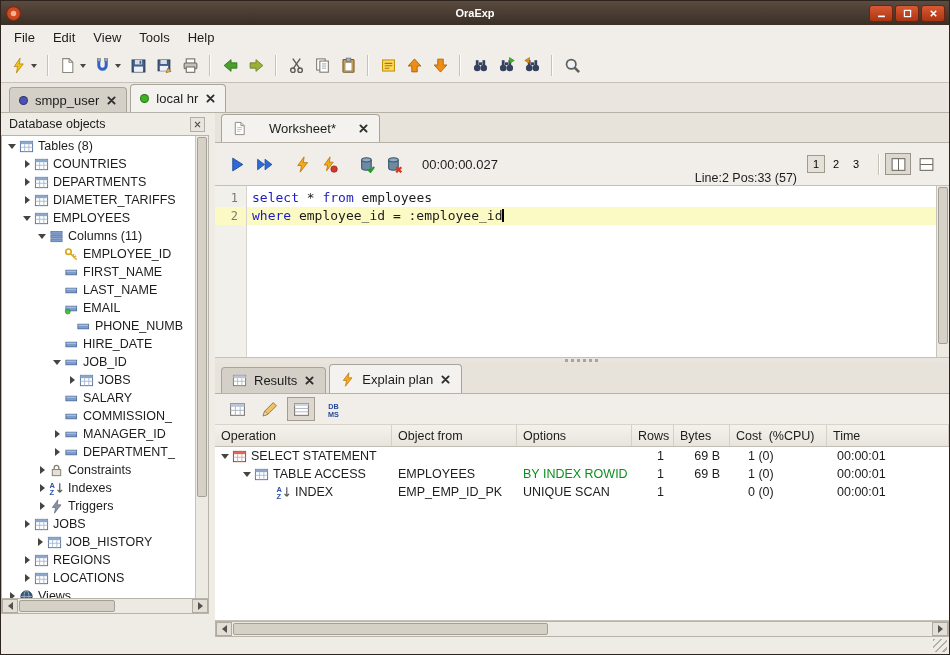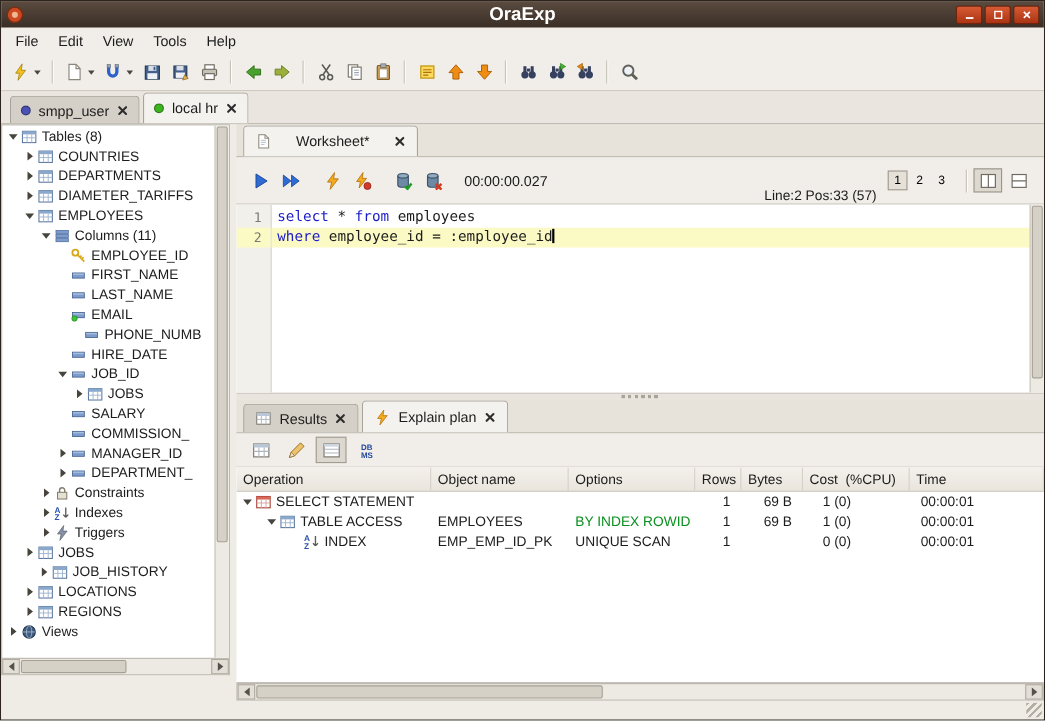--- a/index.html
+++ b/index.html
@@ -2,21 +2,21 @@
 <html style="--kw: #1b1bc8; --curline: #fbf9c4;"><head>
 <meta charset="utf-8">
 <style>
   *{box-sizing:border-box;margin:0;padding:0;}
   html,body{width:950px;height:655px;overflow:hidden;}
   body{font-family:"Liberation Sans",sans-serif;font-size:13px;color:#1c1c1c;background:#888;}
   .window{width:950px;height:655px;display:flex;flex-direction:column;background:#efece6;border:1px solid #2c241d;position:relative;overflow:hidden;}
 
   
   .titlebar{flex:0 0 24px;background:linear-gradient(#5b4b40,#3a2e25);display:flex;align-items:center;padding:0 4px;position:relative;}
-  .titlebar .title{position:absolute;left:0;right:0;text-align:center;color:#fff;font-weight:bold;font-size:17px;}
+  .titlebar .title{position:absolute;left:0;right:0;text-align:center;color:#fff;font-weight:bold;font-size:11px;}
   .app-icon{width:16px;height:16px;display:inline-flex;z-index:1;}
   .win-controls{margin-left:auto;display:flex;gap:2px;z-index:1;}
   .win-btn{width:24px;height:17px;background:linear-gradient(#d85a33,#aa3413);border:1px solid #72220a;border-radius:3px;display:flex;align-items:center;justify-content:center;padding:0;}
   .win-btn svg{width:11px;height:11px;}
 
   
   .menubar{flex:0 0 24px;background:#f1eee9;display:flex;align-items:center;padding-left:4px;}
   .menu-item{padding:3px 9px;font-size:13px;}
   .toolbar{flex:0 0 34px;background:#f1eee9;display:flex;align-items:center;padding:0 6px;border-bottom:1px solid #c6c1b8;gap:2px;}
   .tb-btn{height:26px;min-width:24px;display:flex;align-items:center;justify-content:center;background:transparent;border:0;padding:0 3px;}
@@ -344,20 +344,28 @@
           <svg viewBox="0 0 16 16" xmlns="http://www.w3.org/2000/svg">
             <path d="M3.5 3.5 L12.5 12.5 M12.5 3.5 L3.5 12.5" stroke="#2e2e2e" stroke-width="2.8" stroke-linecap="round"></path>
           </svg>
         </span>
       </div>
     </div>
 
   <div class="bodyrow">
 
     <div class="sidebar">
+      <div class="sidebar-header">
+        <span>Database objects</span>
+        <button class="panel-close">
+            <svg viewBox="0 0 16 16" xmlns="http://www.w3.org/2000/svg">
+              <path d="M3.5 3.5 L12.5 12.5 M12.5 3.5 L3.5 12.5" stroke="#4c4a44" stroke-width="2"></path>
+            </svg>
+          </button>
+      </div>
       <div class="tree-wrap">
         <div class="tree" id="tree">
             <div class="tree-row" style="padding-left: 4px;">
               <span class="tw-arrow arrow-exp"></span>
               <span class="tree-icon">
                 <svg viewBox="0 0 16 16" xmlns="http://www.w3.org/2000/svg">
                   <rect x="1.5" y="2.5" width="13" height="11" fill="#fff" stroke="#56749c"></rect>
                   <rect x="1.5" y="2.5" width="13" height="3" fill="#8aa7cc"></rect>
                   <path d="M1.5 8.8 h13 M6 5.5 v8 M10.5 5.5 v8" stroke="#9fb4cd" stroke-width="0.9" fill="none"></path>
                 </svg>
@@ -595,32 +603,32 @@
             </div>
             <div class="tree-row" style="padding-left: 19px;">
               <span class="tw-arrow arrow-col"></span>
               <span class="tree-icon">
                 <svg viewBox="0 0 16 16" xmlns="http://www.w3.org/2000/svg">
                   <rect x="1.5" y="2.5" width="13" height="11" fill="#fff" stroke="#56749c"></rect>
                   <rect x="1.5" y="2.5" width="13" height="3" fill="#8aa7cc"></rect>
                   <path d="M1.5 8.8 h13 M6 5.5 v8 M10.5 5.5 v8" stroke="#9fb4cd" stroke-width="0.9" fill="none"></path>
                 </svg>
               </span>
-              <span class="tree-label">LOCATIONS</span>
+              <span class="tree-label">REGIONS</span>
             </div>
             <div class="tree-row" style="padding-left: 19px;">
               <span class="tw-arrow arrow-col"></span>
               <span class="tree-icon">
                 <svg viewBox="0 0 16 16" xmlns="http://www.w3.org/2000/svg">
                   <rect x="1.5" y="2.5" width="13" height="11" fill="#fff" stroke="#56749c"></rect>
                   <rect x="1.5" y="2.5" width="13" height="3" fill="#8aa7cc"></rect>
                   <path d="M1.5 8.8 h13 M6 5.5 v8 M10.5 5.5 v8" stroke="#9fb4cd" stroke-width="0.9" fill="none"></path>
                 </svg>
               </span>
-              <span class="tree-label">REGIONS</span>
+              <span class="tree-label">LOCATIONS</span>
             </div>
             <div class="tree-row" style="padding-left: 4px;">
               <span class="tw-arrow arrow-col"></span>
               <span class="tree-icon">
                 <svg viewBox="0 0 16 16" xmlns="http://www.w3.org/2000/svg">
                   <circle cx="8" cy="8" r="6" fill="#3d5a7a" stroke="#22364c"></circle>
                   <ellipse cx="8" cy="8" rx="2.6" ry="6" fill="none" stroke="#9ab2cc" stroke-width="0.9"></ellipse>
                   <path d="M2 8 h12" stroke="#9ab2cc" stroke-width="0.9"></path>
                 </svg>
               </span>
@@ -834,21 +842,21 @@
                 <text x="8" y="7.6" font-size="6.8" font-weight="bold" fill="#23489c" text-anchor="middle" font-family="sans-serif">DB</text>
                 <text x="8" y="14.8" font-size="6.8" font-weight="bold" fill="#23489c" text-anchor="middle" font-family="sans-serif">MS</text>
               </svg>
             </span>
           </button>
         </div>
 
       <div class="plan">
         <div class="plan-header" id="plan-header">
             <div class="ph-cell">Operation</div>
-            <div class="ph-cell">Object name</div>
+            <div class="ph-cell">Object from</div>
             <div class="ph-cell">Options</div>
             <div class="ph-cell">Rows</div>
             <div class="ph-cell">Bytes</div>
             <div class="ph-cell">Cost  (%CPU)</div>
             <div class="ph-cell">Time</div>
           </div>
         <div class="plan-rows" id="plan-rows">
             <div class="plan-row">
               <div class="pr-op" style="padding-left: 4px;">
                 <span class="tw-arrow arrow-exp"></span>

